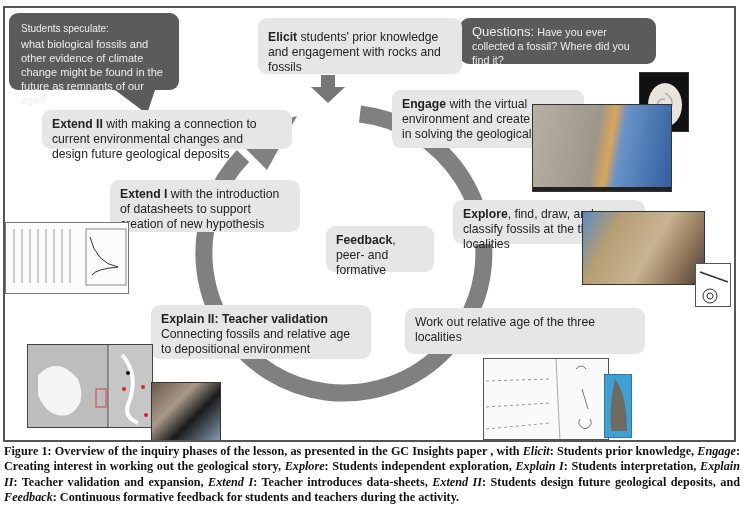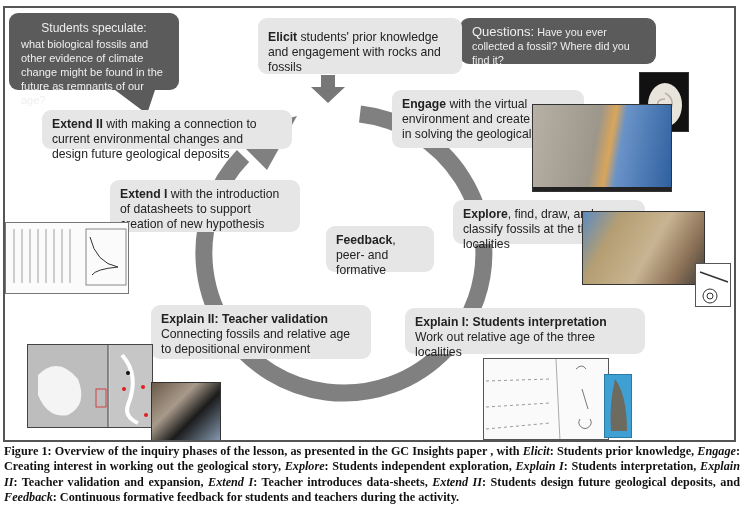--- a/index.html
+++ b/index.html
@@ -1,21 +1,21 @@
 <!DOCTYPE html>
 <html><head>
 <meta charset="utf-8">
 <style>
   html, body { margin:0; padding:0; background:#ffffff; }
   body { width:746px; height:514px; position:relative; overflow:hidden; font-family:"Liberation Sans", sans-serif; }
   .frame { position:absolute; left:3px; top:6px; width:733px; height:436px; border:2px solid #555; box-sizing:border-box; background:#fff; overflow:hidden; }
   .box { position:absolute; background:#e6e6e6; border-radius:9px; color:#222; font-size:12.2px; line-height:15px; padding:7px 10px; box-sizing:border-box;margin-left:32px; }
   .box b { font-weight:bold; }
   .dark { position:absolute; background:#5b5b5b; color:#eee; border-radius:9px; box-sizing:border-box; padding:7px 12px; font-size:11px; line-height:14px; }
-  .dark .lead { font-size:12px; line-height:17px; display:block;text-align:center; }
+  .dark .lead { font-size:10px; line-height:17px; display:block; }
   svg.ring { position:absolute; left:0; top:0; }
   .photo { position:absolute; border:1px solid #333; box-sizing:border-box; overflow:hidden; }
   .caption { position:absolute; left:4px; top:444px; width:736px; font-family:"Liberation Serif", serif; font-weight:bold; font-size:12.2px; line-height:15.4px; color:#111; text-align:justify; }
   .caption i { font-weight:bold; }
 </style>
 </head>
 <body>
 
 <div class="frame">
 
@@ -56,21 +56,20 @@
 
   <div class="box" style="left:289px;top:218px;width:108px;height:46px;">
     <b>Feedback</b><span>, peer- and formative</span>
   </div>
 
   <div class="box" style="left:416px;top:192px;width:192px;height:44px;">
     <b>Explore</b><span>, find, draw, and classify fossils at the three localities</span>
   </div>
 
   <div class="box" style="left:368px;top:300px;width:240px;height:46px;">
-    <div style="font-weight:bold;">Explain I: Students interpretation</div>
     <div>Work out relative age of the three localities</div>
   </div>
 
   <div class="box" style="left:114px;top:297px;width:220px;height:54px;">
     <div style="font-weight:bold;">Explain II: Teacher validation</div>
     <div>Connecting fossils and relative age to depositional environment</div>
   </div>
 
   <div class="photo" style="left:634px;top:64px;width:50px;height:60px;background:#111;">
     <svg width="50" height="60">

